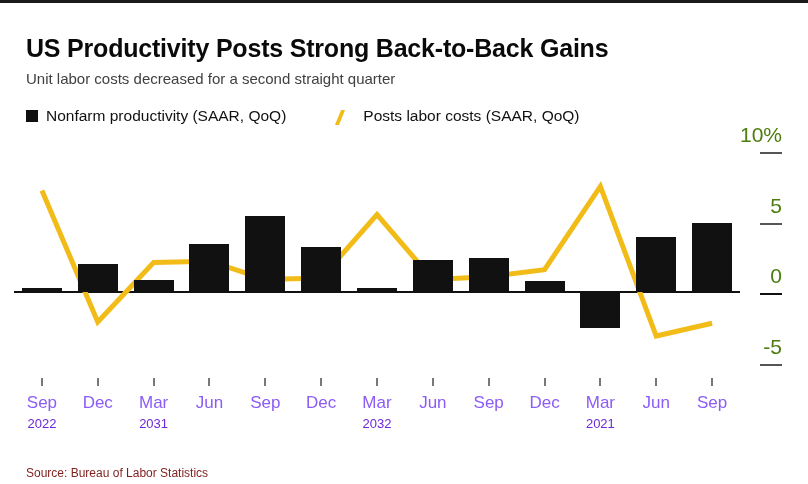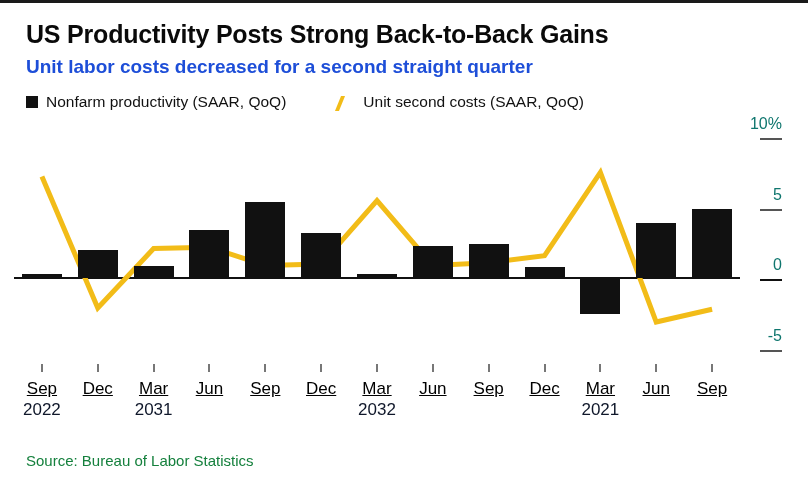--- a/index.html
+++ b/index.html
@@ -7,31 +7,31 @@
     width:808px;height:484px;
     background:#ffffff;
     font-family:"Liberation Sans", sans-serif;
     color:#000000;
     overflow:hidden;
     position:relative;
   }
   .top-rule{
     position:absolute;left:0;top:0;width:808px;height:3px;background:#1a1a1a;
   }
-  .chart-root{position:absolute;left:0;top:0;width:808px;height:384px;}
+  .chart-root{position:absolute;left:0;top:14px;width:808px;height:384px;}
 
   .title{
     position:absolute;left:26px;top:20px;
     font-size:25px;font-weight:bold;letter-spacing:-0.2px;
     color:#0a0a0a;white-space:nowrap;
   }
   .subtitle{
     position:absolute;left:26px;top:56px;
-    font-size:19px;font-weight:bold;
-    color:#1d4ed8;white-space:nowrap;
+    font-size:15px;font-weight:normal;
+    color:#404040;white-space:nowrap;
   }
 
   .legend{
     position:absolute;left:26px;top:93px;
     display:flex;align-items:center;gap:12px;
     font-size:15.5px;color:#111111;white-space:nowrap;
   }
   .legend-item{display:flex;align-items:center;}
   .legend-swatch-bar{
     width:12px;height:12px;background:#111111;display:inline-block;margin-right:8px;
@@ -55,60 +55,60 @@
   }
   .zero-line{
     position:absolute;left:0;width:726px;height:2px;background:#111111;
   }
   .line-svg{position:absolute;left:0;top:0;width:726px;height:240px;overflow:visible;}
 
   
   .yaxis{position:absolute;left:748px;top:130px;width:60px;height:240px;}
   .ytick{position:absolute;left:0;width:58px;}
   .ytick .lbl{
-    position:absolute;right:24px;bottom:4px;font-size:16px;color:#0f766e;white-space:nowrap;
+    position:absolute;right:24px;bottom:4px;font-size:21px;color:#4d7c0f;white-space:nowrap;
   }
   .ytick .dash{
     position:absolute;right:24px;bottom:-3px;width:22px;height:2px;background:#555555;
   }
   .ytick.zero .dash{background:#111111;height:2px;}
 
   
   .xaxis{position:absolute;left:14px;top:364px;width:726px;height:70px;}
   .xtick{position:absolute;top:0;width:60px;margin-left:-30px;text-align:center;}
   .xtick .mark{
     display:block;width:2px;height:8px;background:#777777;margin:0 auto 6px auto;
   }
-  .xtick .m{display:block;font-size:17px;color:#000000;line-height:21px;text-decoration:underline;}
-  .xtick .y{display:block;font-size:17px;color:#0f172a;line-height:21px;}
+  .xtick .m{display:block;font-size:17px;color:#8b5cf6;line-height:21px;}
+  .xtick .y{display:block;font-size:13px;color:#6d28d9;line-height:21px;}
 
   .source{
     position:absolute;left:26px;top:452px;
-    font-size:15px;color:#15803d;white-space:nowrap;
+    font-size:12px;color:#7f1d1d;white-space:nowrap;
   }
 </style>
 </head>
 <body>
 
 <div class="top-rule"></div>
 
 <div class="chart-root">
 
   <div class="title">US Productivity Posts Strong Back-to-Back Gains</div>
   <div class="subtitle">Unit labor costs decreased for a second straight quarter</div>
 
   <div class="legend">
     <span class="legend-item">
       <span class="legend-swatch-bar"></span>
       <span>Nonfarm productivity (SAAR, QoQ)</span>
     </span>
     <span class="legend-gap"></span>
     <span class="legend-item">
       <span class="legend-swatch-line"></span>
-      <span>Unit second costs (SAAR, QoQ)</span>
+      <span>Posts labor costs (SAAR, QoQ)</span>
     </span>
   </div>
 
   <div class="plot" id="plot">
     <div class="zero-line" id="zero-line" style="top: 147.235px;"></div>
     <svg class="line-svg" id="line-svg" viewBox="0 0 726 240" preserveAspectRatio="none">
         <polyline points="27.92,46.59 83.77,177.88 139.62,118.59 195.46,117.18 251.31,135.53 307.15,134.12 363.00,70.59 418.85,135.53 474.69,132.71 530.54,125.65 586.38,42.35 642.23,192.00 698.08,179.29" fill="none" stroke="#f2bc18" stroke-width="5" stroke-linejoin="miter" stroke-linecap="butt"></polyline>
       </svg>
   <div class="bar" style="left: 7.92308px; top: 144px; width: 40px; height: 4.23529px; background: rgb(17, 17, 17);"></div>
       <div class="bar" style="left: 63.7692px; top: 120px; width: 40px; height: 28.2353px; background: rgb(17, 17, 17);"></div>

